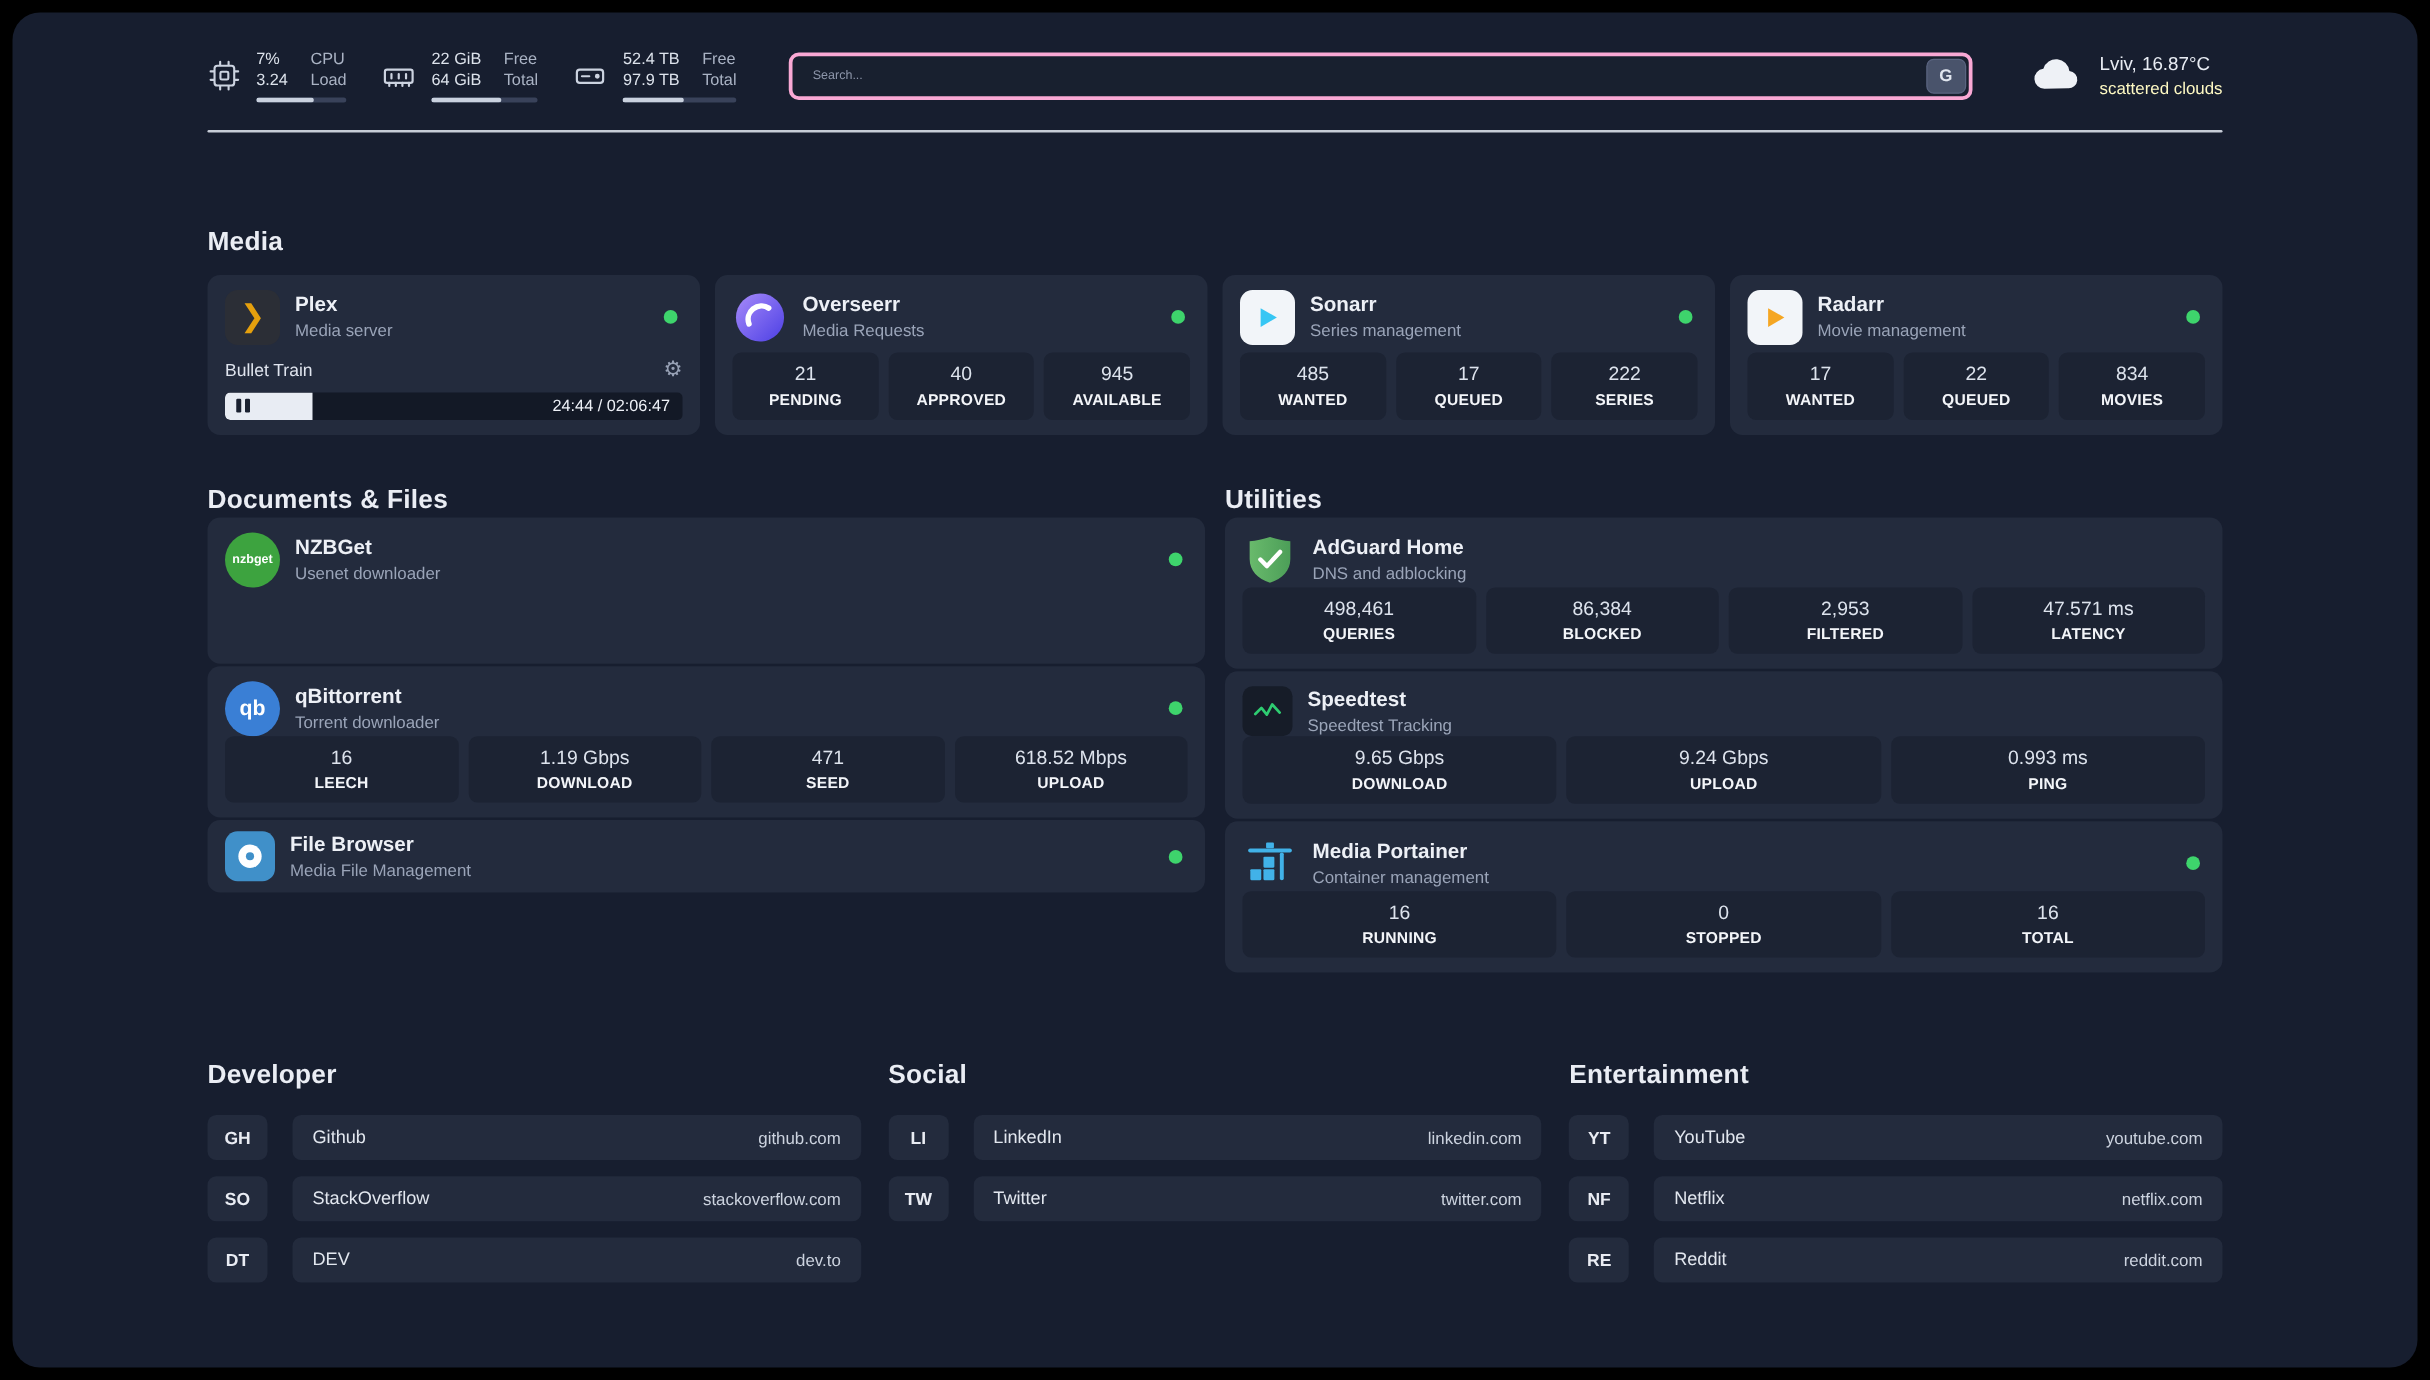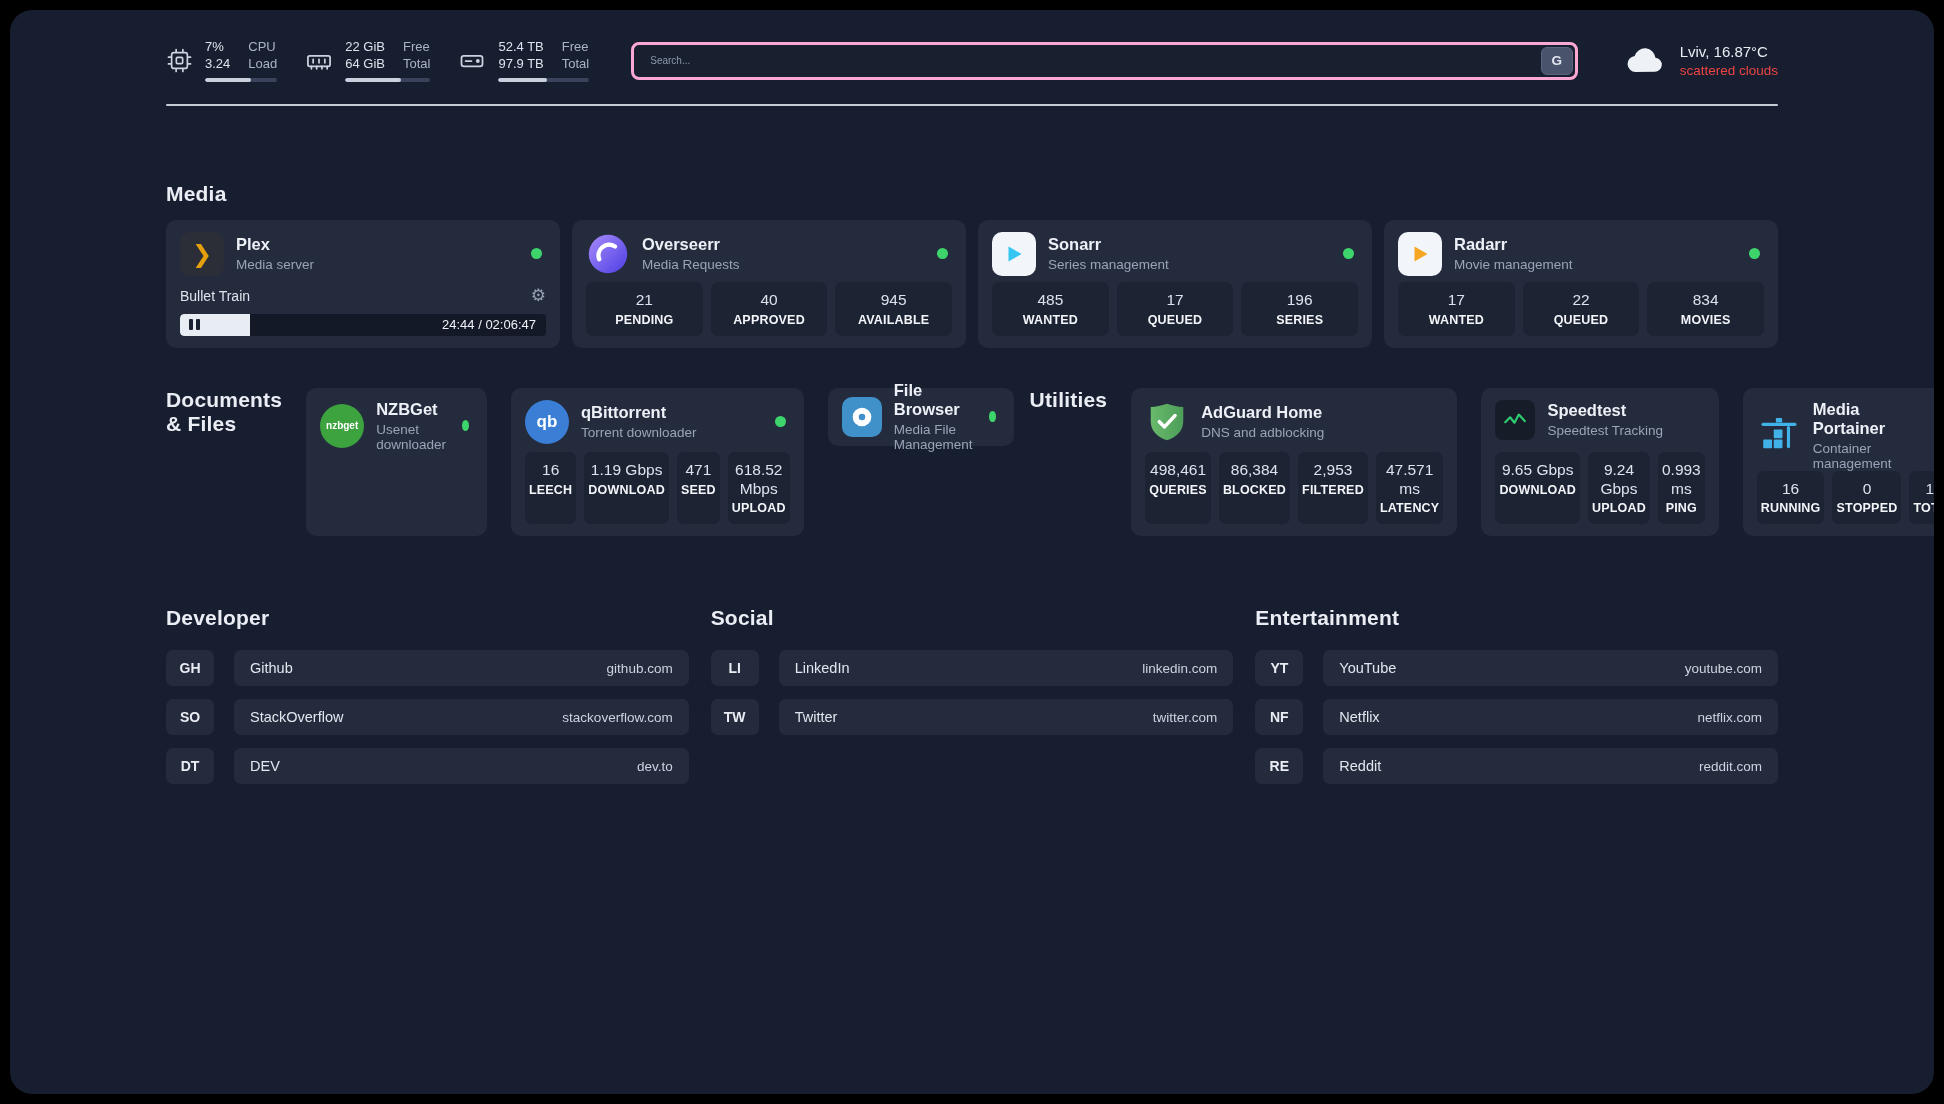--- a/index.html
+++ b/index.html
@@ -26,21 +26,21 @@
   .mlab{color:#aab3c4}
   .mbar{height:4px;border-radius:2px;background:#39425a;overflow:hidden}
   .mbar>span{display:block;height:100%;background:#c9d1de;border-radius:2px}
   .search-wrap{flex:1;margin:0 46px 0 42px;position:relative}
   .search-input{width:100%;height:38px;background:#18202f;border:3px solid #f9a8d4;border-radius:8px;color:#dfe4ee;font-size:10px;padding:0 52px 0 16px;outline:none}
   .search-input::placeholder{color:#8d96aa}
   .search-btn{position:absolute;right:5px;top:5px;width:32px;height:28px;border-radius:6px;background:#49536b;border:1px solid #5a6480;color:#e2e7f0;font-size:13.5px;font-weight:700;display:flex;align-items:center;justify-content:center;cursor:pointer}
   .weather{display:flex;align-items:center;gap:14px}
   .weather-text{display:flex;flex-direction:column}
   .weather-loc{font-size:15px;color:#e8ecf3}
-  .weather-cond{font-size:13.5px;color:#ef4444;margin-top:3px}
+  .weather-cond{font-size:13.5px;color:#fef9c3;margin-top:3px}
   .divider{height:2px;background:#dae0ea;opacity:.9;border-radius:2px;margin-top:22px}
 
   
   .section-title{font-size:21px;font-weight:600;color:#eaedf4;letter-spacing:.2px}
   .media-title{margin-top:76px;margin-bottom:14px}
   .media-grid{display:grid;grid-template-columns:repeat(4,1fr);gap:12px}
 
   .card{background:var(--card);border-radius:10px;padding:12px 14px;display:flex;flex-direction:column;cursor:pointer}
   .media-grid .card{height:128px;justify-content:space-between}
   .card-head{display:flex;align-items:center;gap:12px}
@@ -49,21 +49,21 @@
   .app-name{font-size:16.5px;font-weight:600;color:#edf0f6;line-height:1.15}
   .app-sub{font-size:13.5px;color:#9aa4b8;margin-top:3px}
   .dot{width:11px;height:11px;border-radius:50%;background:var(--green);margin-left:auto;margin-right:4px}
 
   .stats{display:flex;gap:8px}
   .stat{flex:1;background:var(--tile);border-radius:7px;padding:9px 4px;text-align:center}
   .stat-value{font-size:15.5px;color:#dde3ed;line-height:1.2}
   .stat-label{font-size:12.5px;font-weight:700;color:#f3f5f9;margin-top:3px;letter-spacing:.2px}
 
   .mid-grid{display:grid;grid-template-columns:1fr 1fr;gap:0 16px;margin-top:40px}
-  .col{display:flex;flex-direction:row;gap:24px}
+  .col{display:flex;flex-direction:column;gap:2px}
   .col .section-title{margin-bottom:0}
   .col .card{min-height:117px;justify-content:space-between}
   .card.slim{min-height:58px;height:58px;padding:8px 14px;justify-content:center}
   .slim .app-icon{width:40px;height:40px}
 
   
   .player-row{display:flex;align-items:center;justify-content:space-between;margin-top:2px}
   .player-title{font-size:14px;color:#dfe4ee}
   .gear{color:#97a1b5;font-size:17px;line-height:1;cursor:pointer}
   .player-bar{position:relative;height:22px;border-radius:4px;background:#131926;overflow:hidden;display:flex;align-items:center}
@@ -276,21 +276,21 @@
       <div class="stats">
         <div class="stat">
           <div class="stat-value">485</div>
           <div class="stat-label">WANTED</div>
         </div>
         <div class="stat">
           <div class="stat-value">17</div>
           <div class="stat-label">QUEUED</div>
         </div>
         <div class="stat">
-          <div class="stat-value">196</div>
+          <div class="stat-value">222</div>
           <div class="stat-label">SERIES</div>
         </div>
       </div>
     </div>
 
     <div class="card">
       <div class="card-head">
         <div class="app-icon radarr-icon">
           <svg width="24" height="24" viewBox="0 0 24 24">
               <path d="M6.5 4.5l13 7.5-13 7.5z" fill="#f5a623"></path>

